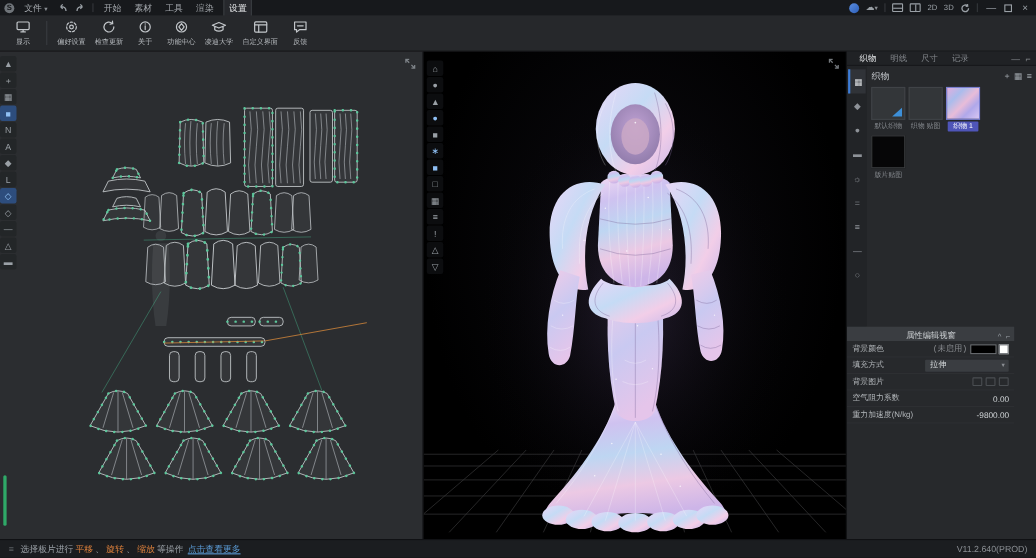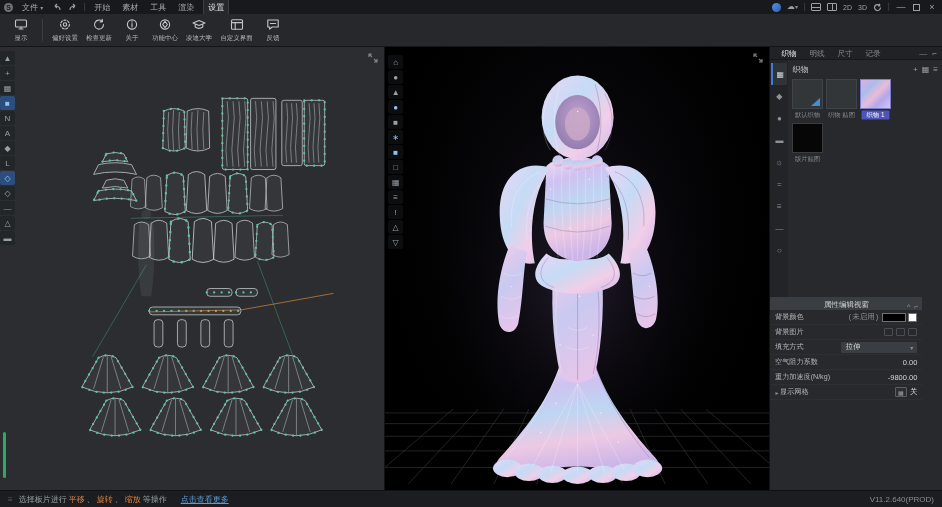--- a/index.html
+++ b/index.html
@@ -119,21 +119,21 @@
   .exp{color:#8a8d91;font-size:6px;margin-right:2px;}
   .resetbtn{margin:5px 5px 0 5px;height:14px;background:#404348;border-radius:2px;
     display:flex;align-items:center;justify-content:center;font-size:7.5px;color:#d0d4d8;}
 
   
   .statusbar{position:absolute;bottom:0;left:0;width:942px;height:17px;background:#1b1d20;
     border-top:1px solid #101114;display:flex;align-items:center;padding:0 8px;gap:2px;font-size:8px;}
   .sb-grip{color:#5a5e62;font-size:8px;margin-right:4px;}
   .sb-t{color:#9aa0a6;}
   .sb-a{color:#e0823c;}
-  .sb-link{color:#5b9bd5;text-decoration:underline;margin-left:12px;text-align:center;}
+  .sb-link{color:#5b9bd5;text-decoration:underline;margin-left:2px;text-align:center;}
   .sb-ver{margin-left:auto;color:#8a8e93;}
 </style>
 </head>
 <body>
 
 <div id="app">
 
   <div class="titlebar">
     <span class="logo">S</span>
     <span class="tmenu"><span>文件</span> <span class="caret">▾</span></span>
@@ -604,49 +604,41 @@
             <span>⌐</span>
           </span>
         </div>
         <div class="prow">
           <span class="pl">背景颜色</span>
           <span class="pv muted">(未启用)</span>
           <span class="swatch-b"></span>
           <span class="swatch-w"></span>
         </div>
         <div class="prow">
+          <span class="pl">填充方式</span>
+          <span class="dd">
+            <span>拉伸</span>
+            <span class="caret">▾</span>
+          </span>
+        </div>
+        <div class="prow">
           <span class="pl">背景图片</span>
           <span style="margin-left:auto;display:flex;">
             <span class="mini-ico"></span>
             <span class="mini-ico"></span>
             <span class="mini-ico"></span>
           </span>
         </div>
         <div class="prow">
-          <span class="pl">填充方式</span>
-          <span class="dd">
-            <span>拉伸</span>
-            <span class="caret">▾</span>
-          </span>
-        </div>
-        <div class="prow">
           <span class="pl">空气阻力系数</span>
           <span class="pv">0.00</span>
         </div>
         <div class="prow">
           <span class="pl">重力加速度(N/kg)</span>
           <span class="pv">-9800.00</span>
-        </div>
-        <div class="prow">
-          <span class="exp">▸</span>
-          <span class="pl">显示网格</span>
-          <span style="margin-left:auto;display:flex;align-items:center;">
-            <span class="togglebox">▦</span>
-            <span class="pv">关</span>
-          </span>
         </div>
       </div>
     </div>
   </div>
 
   <div class="statusbar">
     <span class="sb-grip">≡</span>
     <span class="sb-t">选择板片进行</span>
     <span class="sb-a">平移</span>
     <span class="sb-t">、</span>

